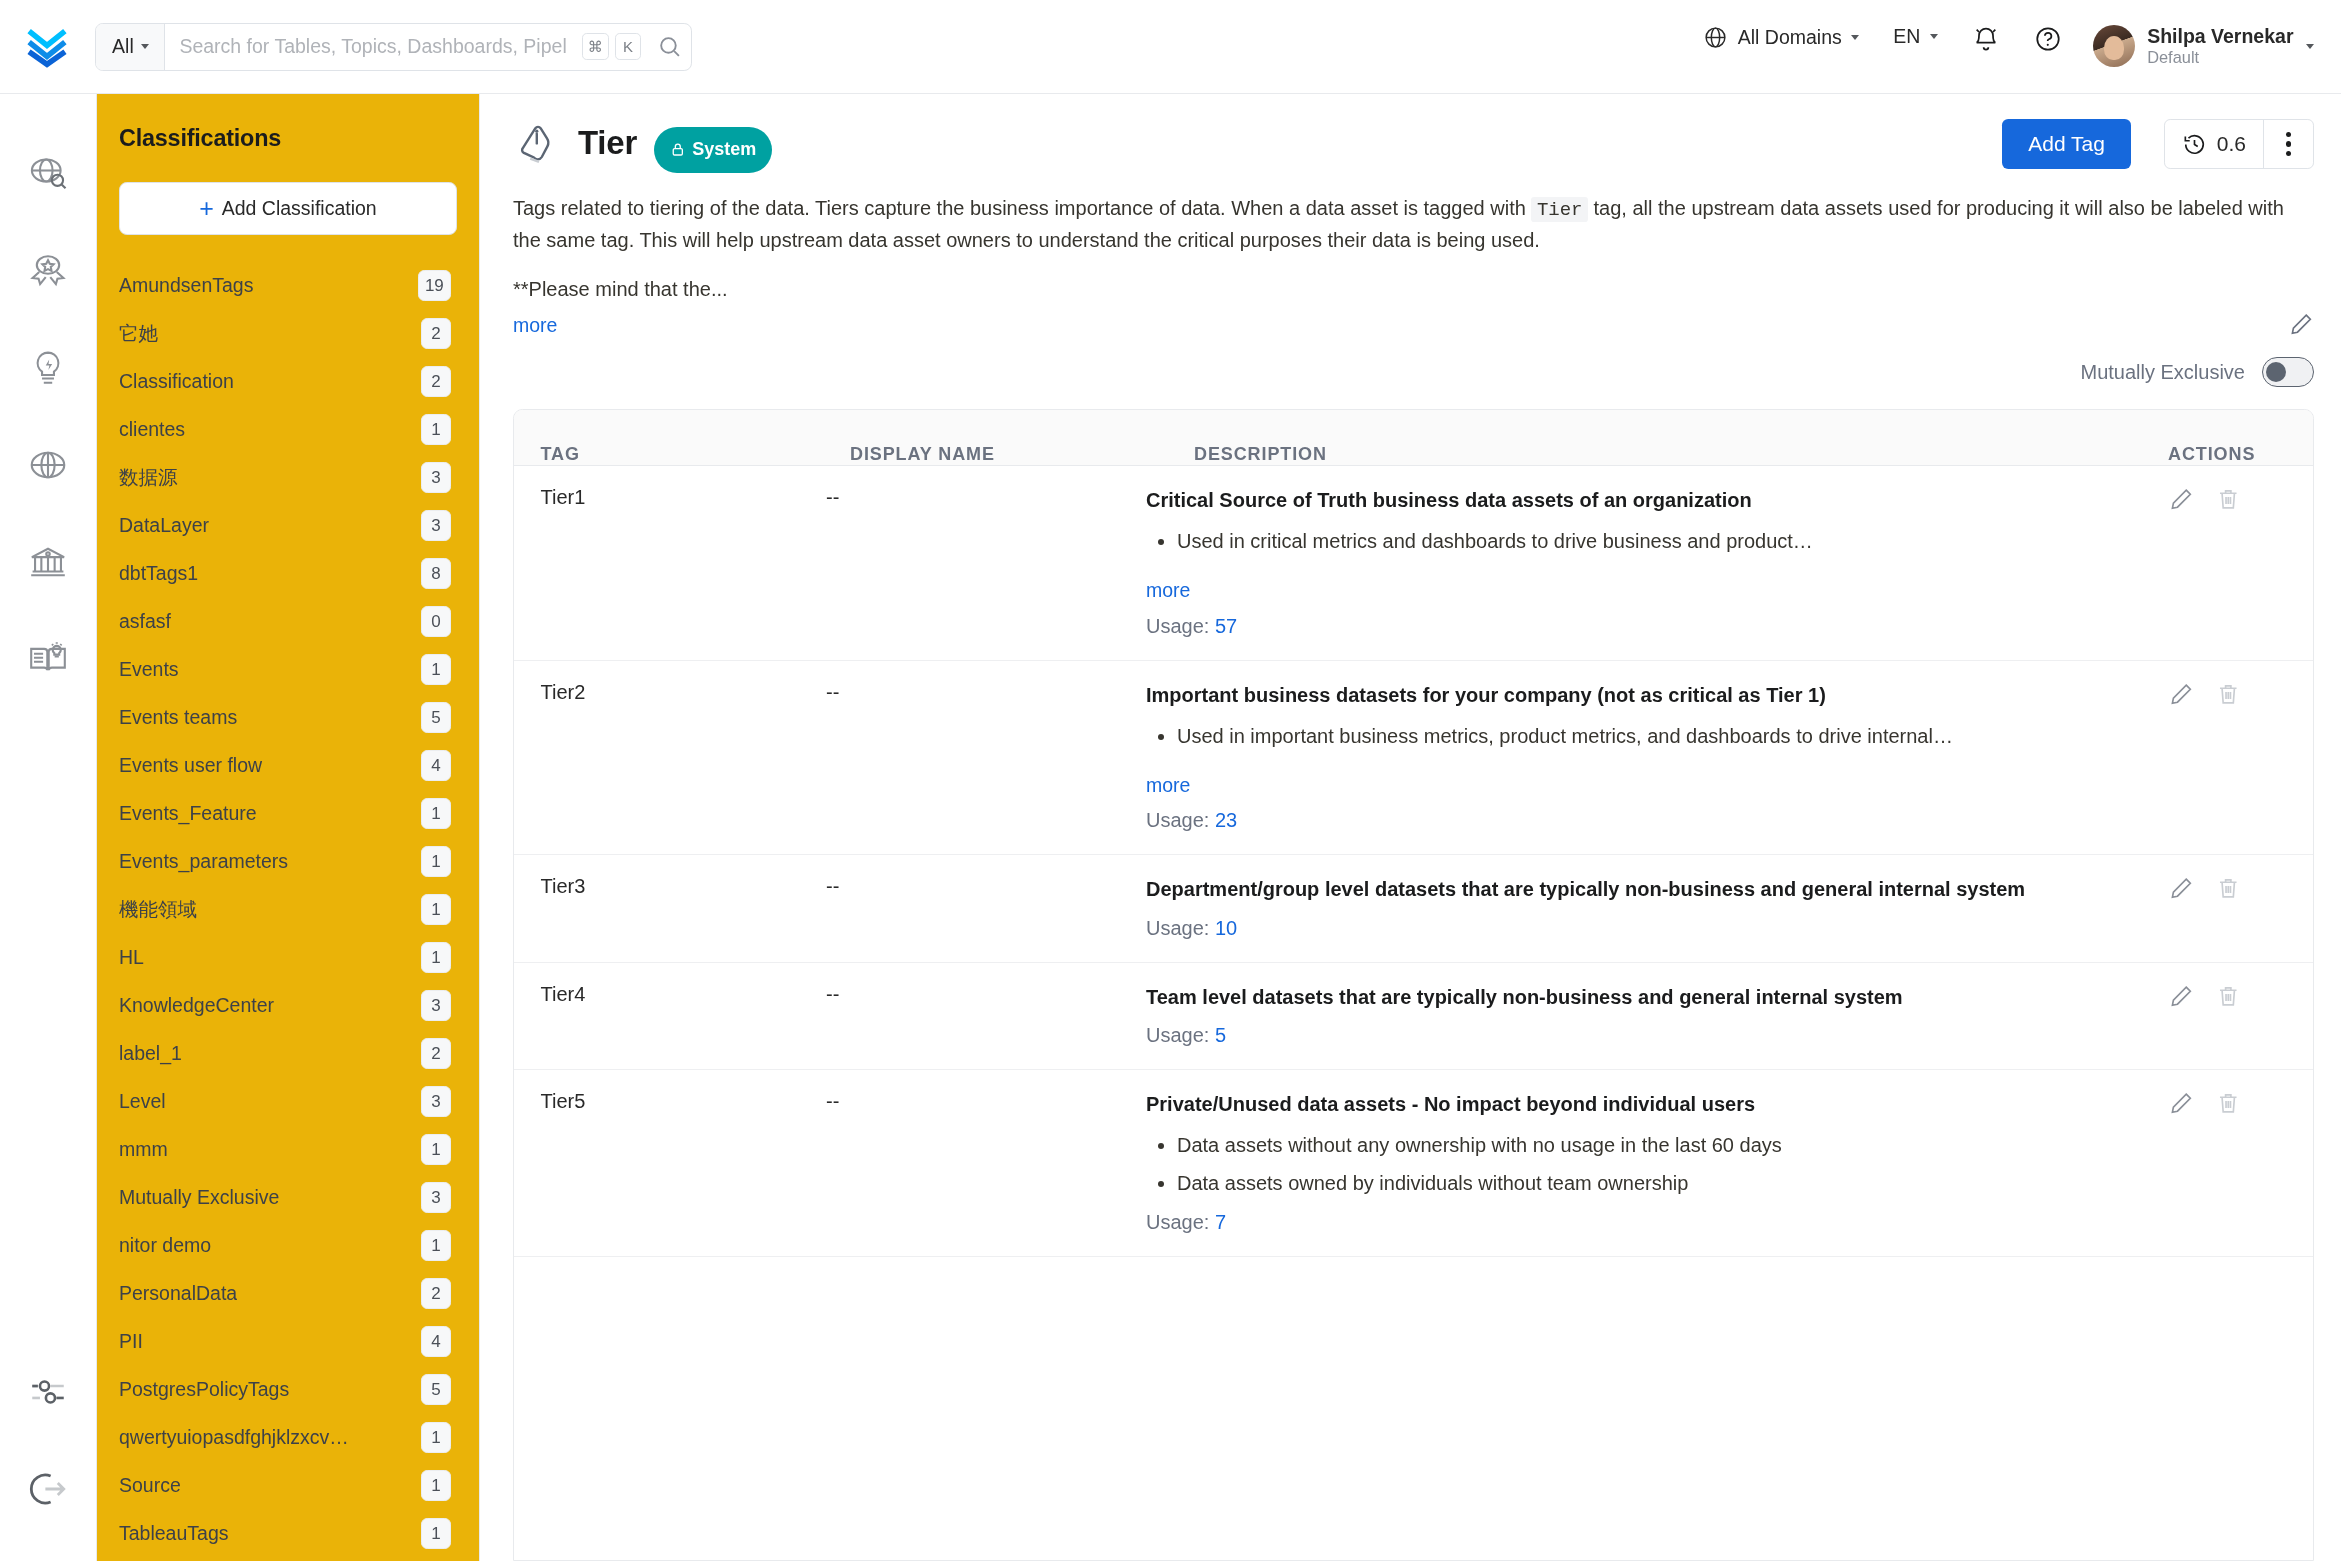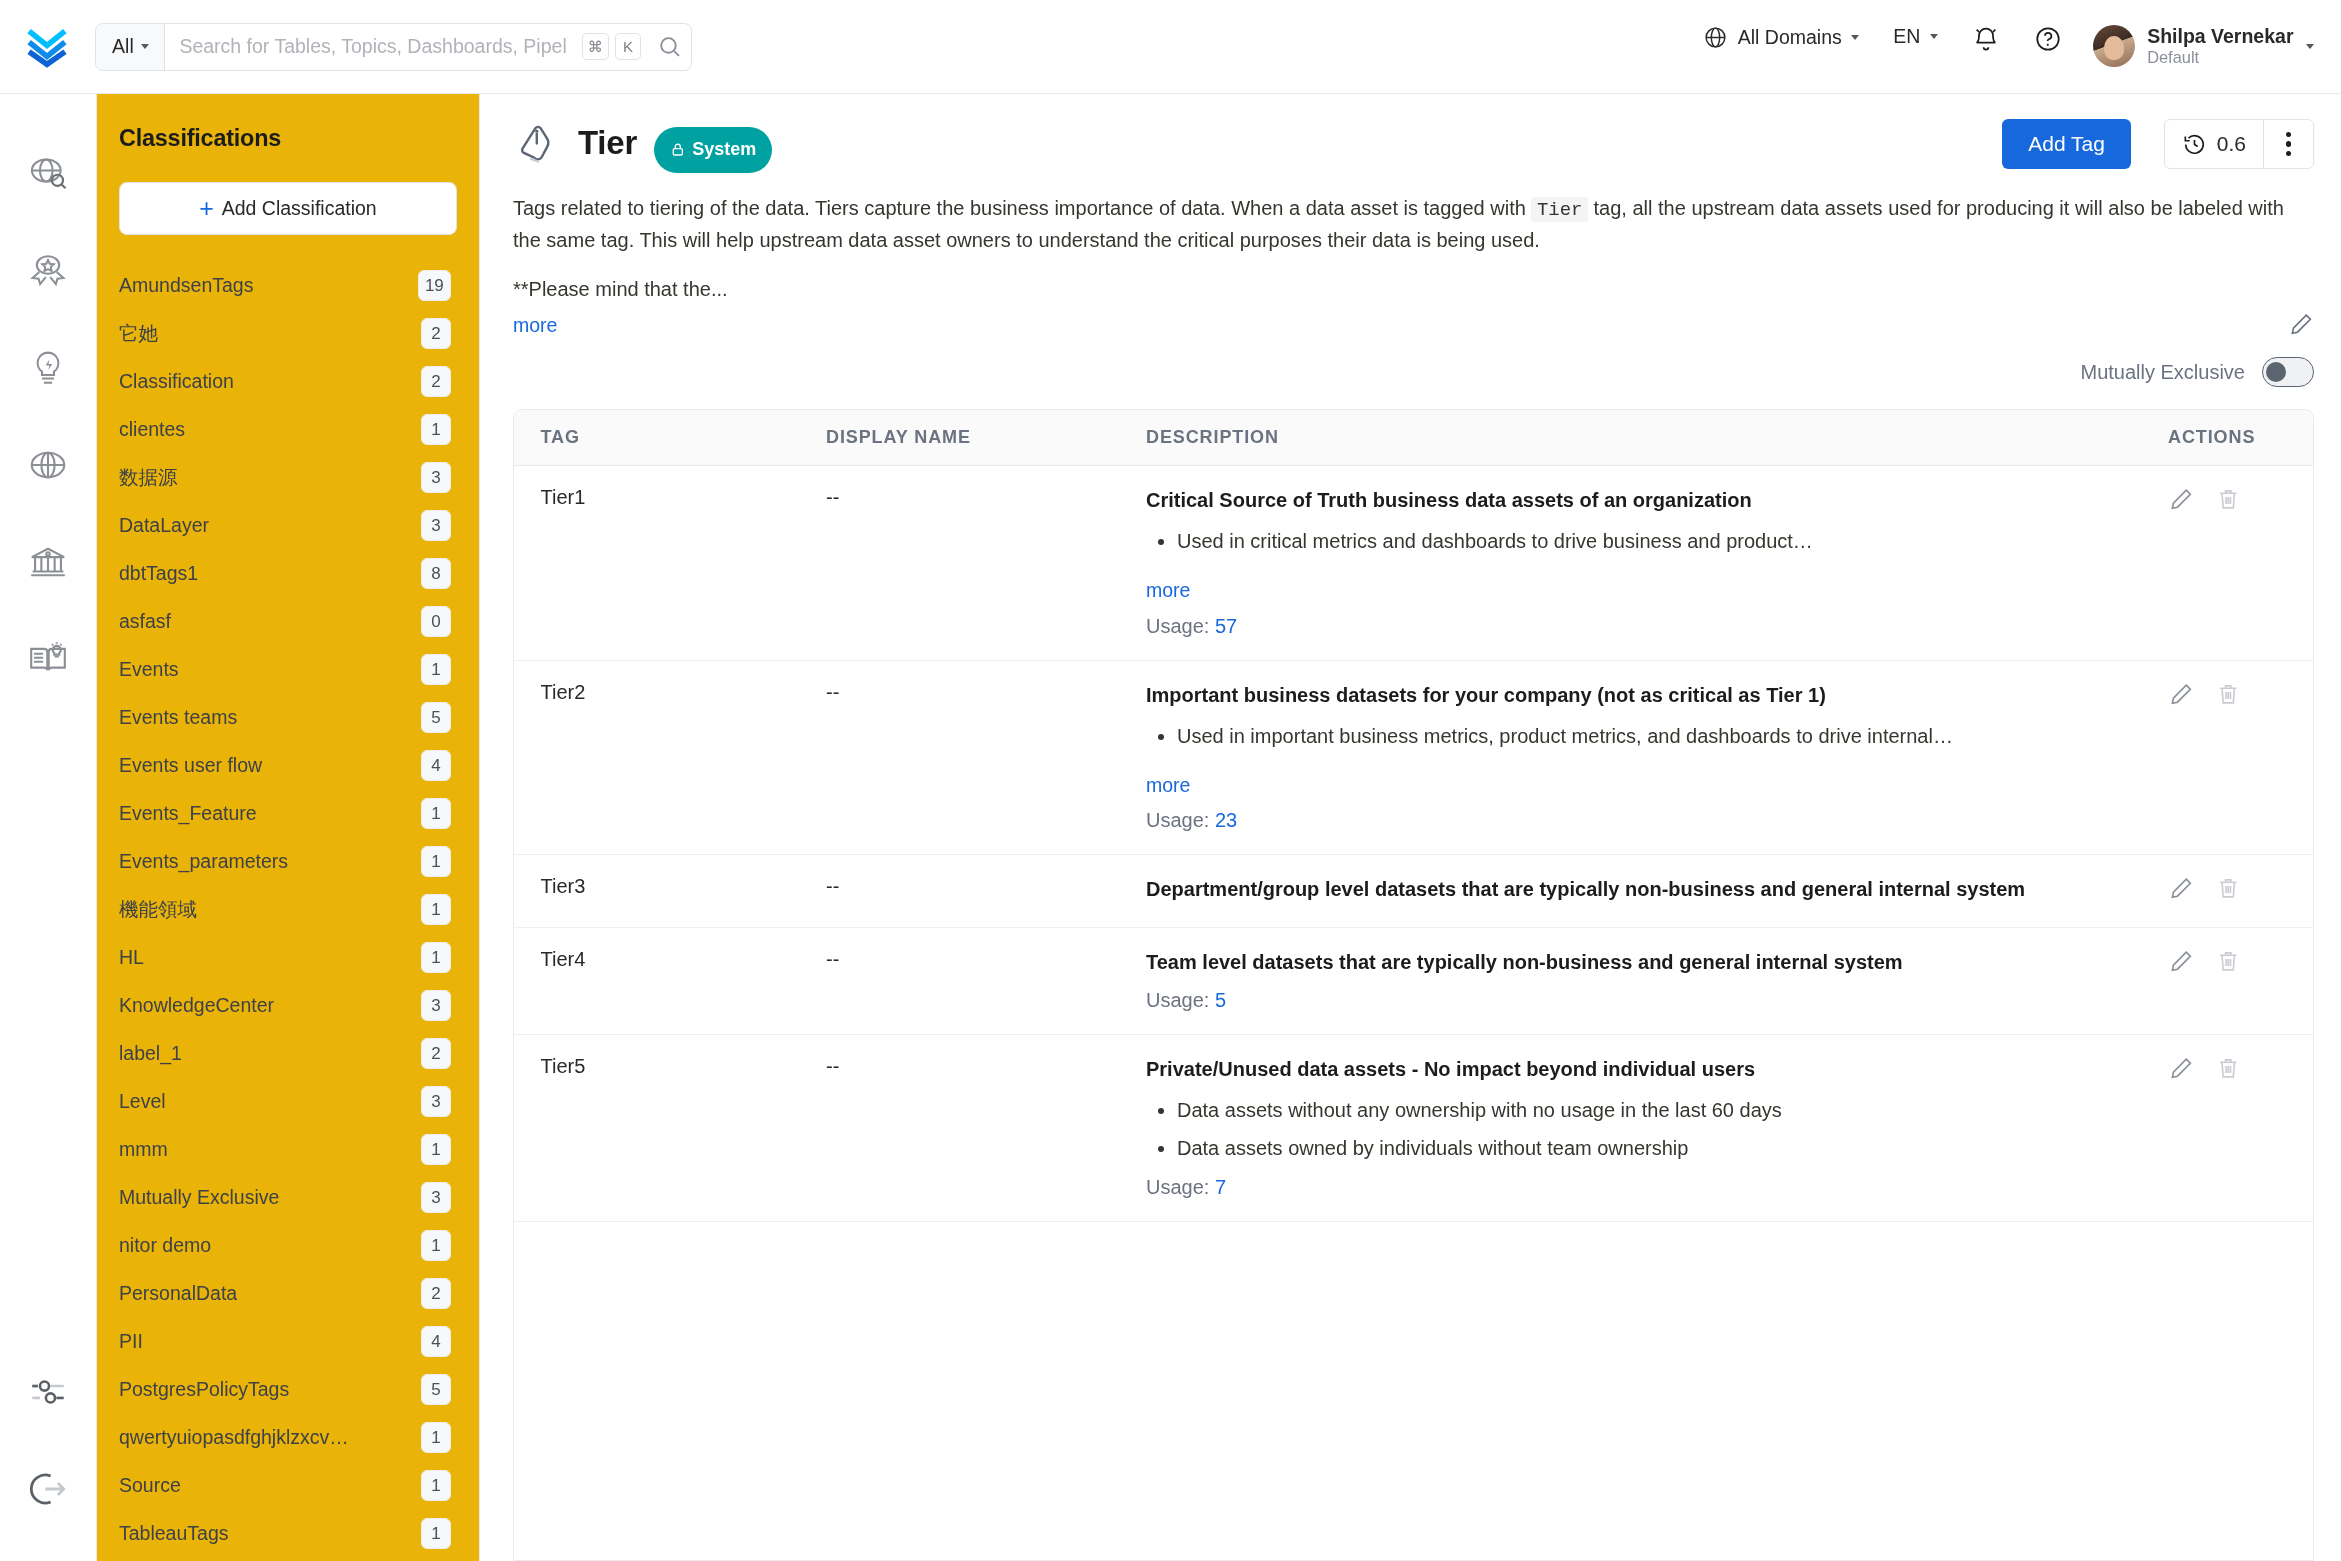--- a/index.html
+++ b/index.html
@@ -150,21 +150,21 @@
   }
   .toggle .knob { width: 20px; height: 20px; border-radius: 50%; background: #5c6470; }
 
   
   .table {
     margin-top: 22px; border: 0.8px solid #e8eaed; border-radius: 9.4px 9.4px 0 0;
     overflow: hidden; flex: 1; min-height: 0; background: #fff;
   }
   .thead {
     display: flex; background: #fafafa; border-bottom: 0.8px solid #e8eaed;
-    height: 56px; align-items: center;
+    height: 56px; align-items: flex-end; gap: 24px;
   }
   .thead div {
     font-size: 18px; font-weight: 600; letter-spacing: 0.9px; color: #6b7280;
   }
   .col-tag { width: 312px; padding-left: 26.5px; }
   .col-disp { width: 320px; }
   .col-desc { flex: 1; }
   .col-act { width: 156px; text-align: left; padding-left: 11px; }
 
   .trow { display: flex; border-bottom: 0.8px solid #eeeff1; padding: 20px 0 22px 0; }
@@ -542,20 +542,21 @@
                   <path d="M6.4 6.6l1 13.2h9.2l1-13.2"></path>
                   <path d="M10 10v6.4M12 10v6.4M14 10v6.4"></path>
                 </svg></span>
             </div>
           </div>
           <div class="trow">
             <div class="cell-tag">Tier3</div>
             <div class="cell-disp">--</div>
             <div class="cell-desc">
               <div class="d-title">Department/group level datasets that are typically non-business and general internal system</div>
+              <div class="usage"><span>Usage: </span><b>10</b></div>
             </div>
             <div class="cell-act">
               <span class="icon-btn"><svg width="26.5" height="26.5" viewBox="0 0 24 24" fill="none" stroke="#8a8f98" stroke-width="1.5">
                   <path d="M16.5 3.8l3.7 3.7L8.6 19.2l-4.6.9.9-4.6z"></path>
                 </svg></span>
               <span class="icon-btn"><svg width="26.5" height="26.5" viewBox="0 0 24 24" fill="none" stroke="#c9cdd2" stroke-width="1.5">
                   <path d="M4.5 6.6h15M9.6 6.6V4.4h4.8v2.2"></path>
                   <path d="M6.4 6.6l1 13.2h9.2l1-13.2"></path>
                   <path d="M10 10v6.4M12 10v6.4M14 10v6.4"></path>
                 </svg></span>

